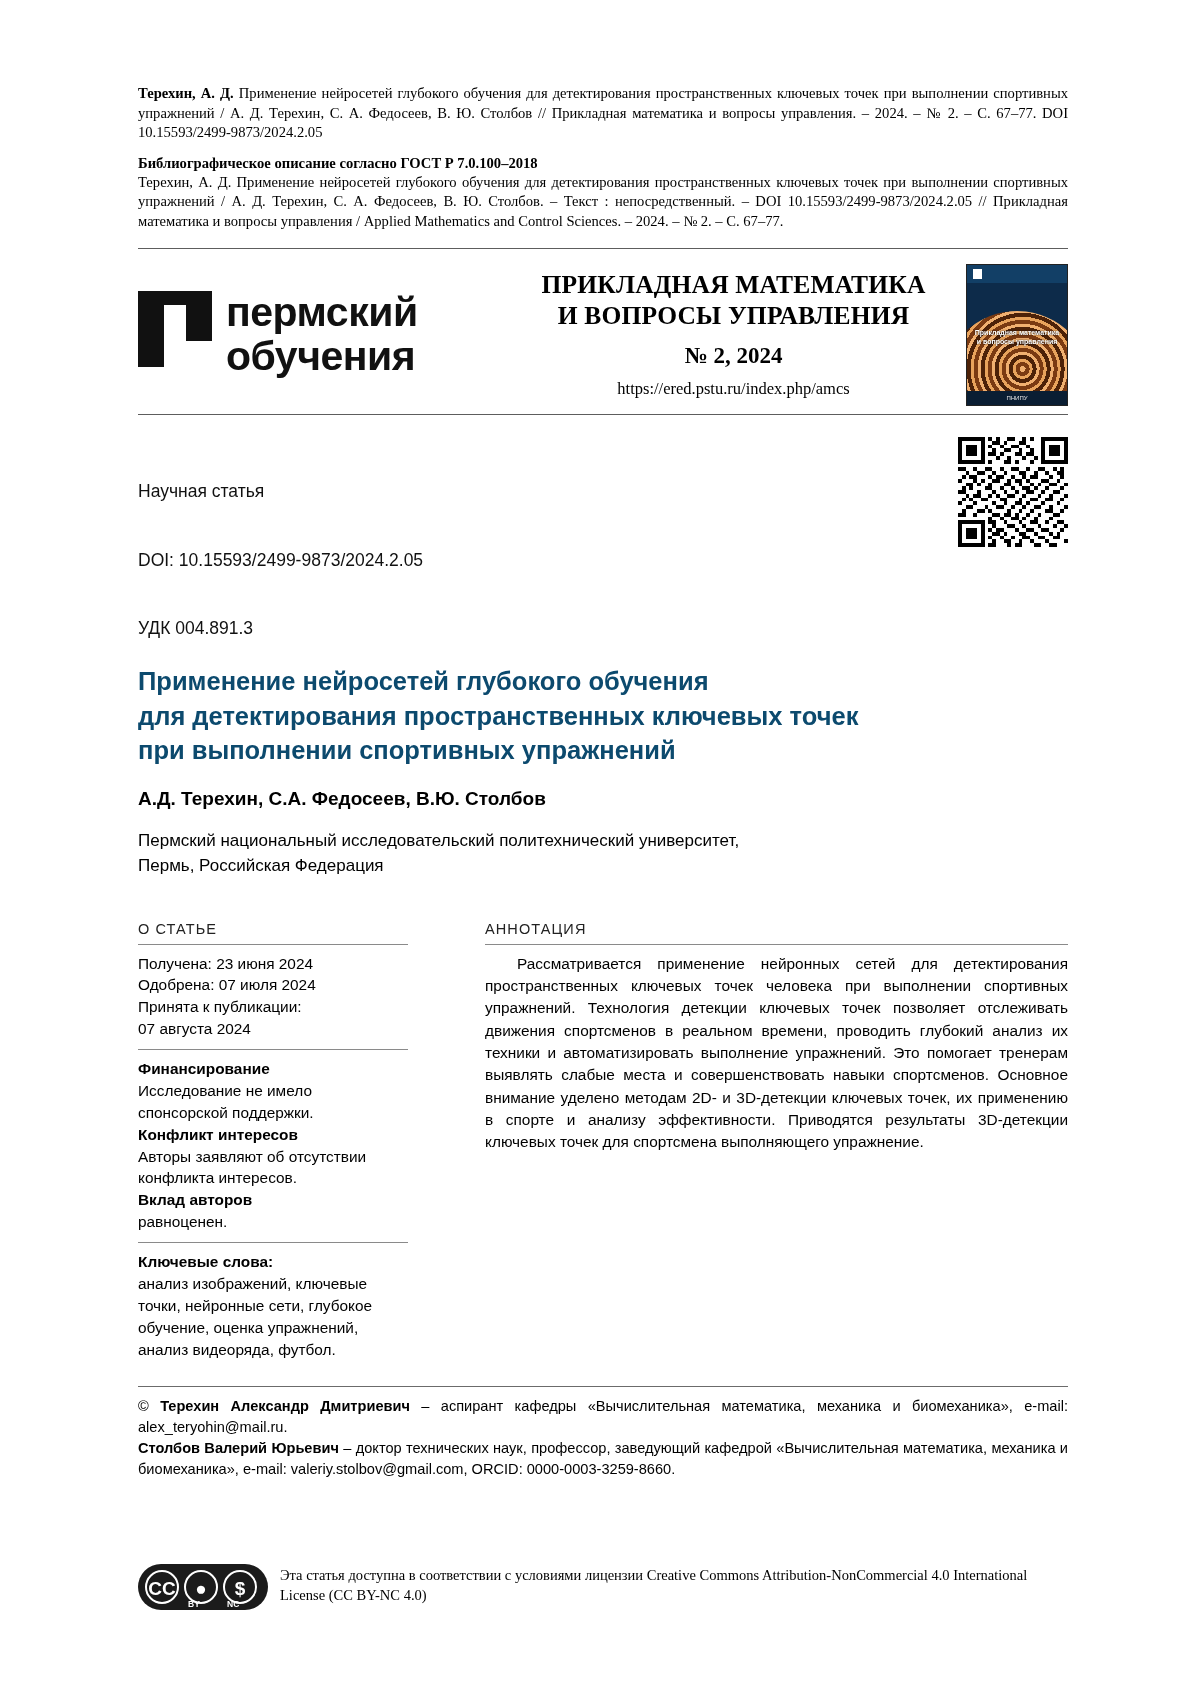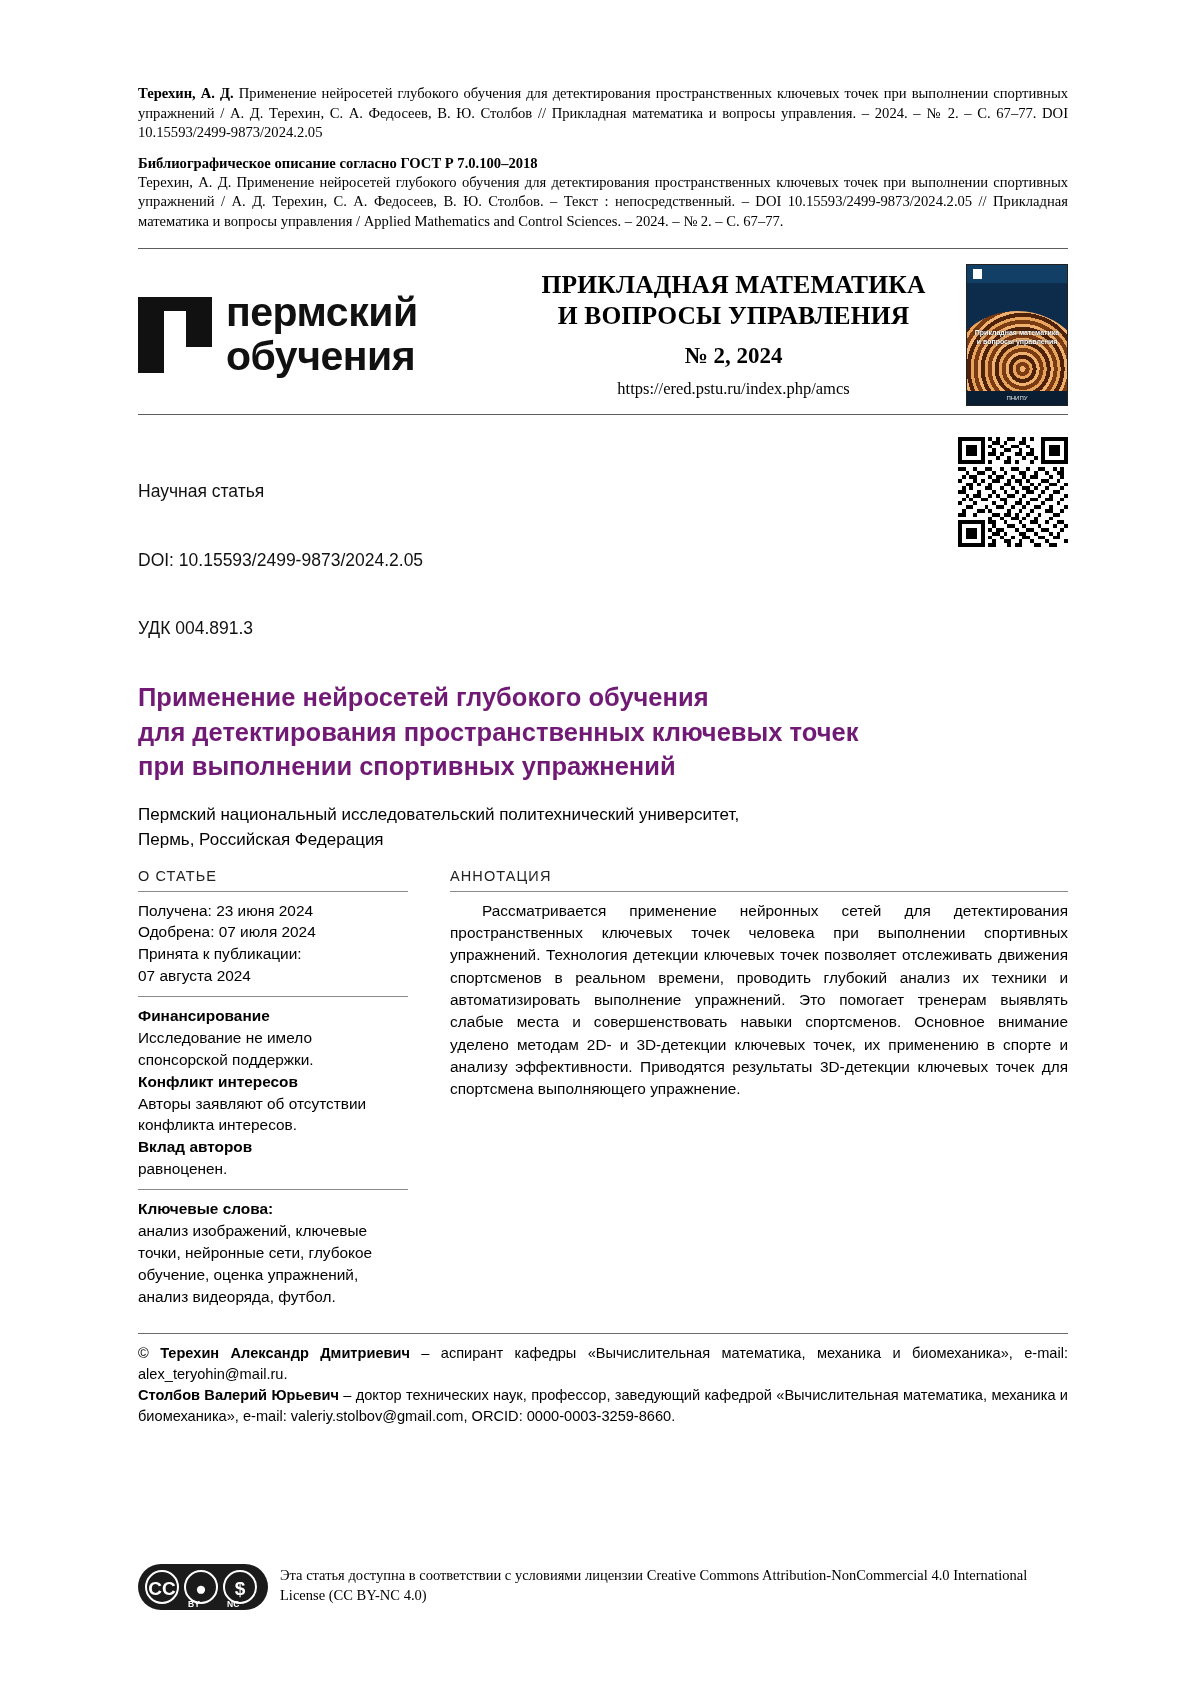--- a/index.html
+++ b/index.html
@@ -53,21 +53,20 @@
   
   .masthead {
     display: flex;
     align-items: center;
     padding: 16px 0 10px 0;
     height: 165px;
     box-sizing: border-box;
   }
   .logo-wrap {
     display: flex;
-    align-items: center;
     width: 365px;
     flex: 0 0 365px;
   }
   .logo-mark {
     width: 74px;
     height: 76px;
     position: relative;
     flex: 0 0 74px;
     margin-right: 14px;
   }
@@ -191,40 +190,41 @@
     right: 0;
     top: 22px;
     width: 110px;
     height: 110px;
   }
   .title {
     font-family: "Liberation Sans", sans-serif;
     font-weight: bold;
     font-size: 25.5px;
     line-height: 1.35;
-    margin-top: 38px;
-    color: #701a75;
+    margin-top: 22px;
+    color: #0c4a6e;
   }
   .authors {
     font-family: "Liberation Sans", sans-serif;
     font-weight: bold;
     font-size: 19px;
     margin-top: 20px;
   }
   .affiliation {
     font-family: "Liberation Sans", sans-serif;
     font-size: 17px;
     line-height: 1.5;
     margin-top: 18px;
   }
 
   
   .cols {
     display: flex;
-    margin-top: 15px;
+    margin-top: 42px;
+    gap: 35px;
   }
   .col-left {
     width: 290px;
     flex: 0 0 290px;
     padding-right: 20px;
     box-sizing: border-box;
   }
   .col-right {
     flex: 1 1 auto;
     padding-left: 22px;
@@ -585,20 +585,21 @@
           </g>
         </svg>
       </div>
 
       <div class="title">
         <div>Применение нейросетей глубокого обучения</div>
         <div>для детектирования пространственных ключевых точек</div>
         <div>при выполнении спортивных упражнений</div>
       </div>
 
+      <div class="authors">А.Д. Терехин, С.А. Федосеев, В.Ю. Столбов</div>
 
       <div class="affiliation">
         <div>Пермский национальный исследовательский политехнический университет,</div>
         <div>Пермь, Российская Федерация</div>
       </div>
     </div>
 
     <div class="cols">
       <div class="col-left">
         <div class="col-head">О СТАТЬЕ</div>

